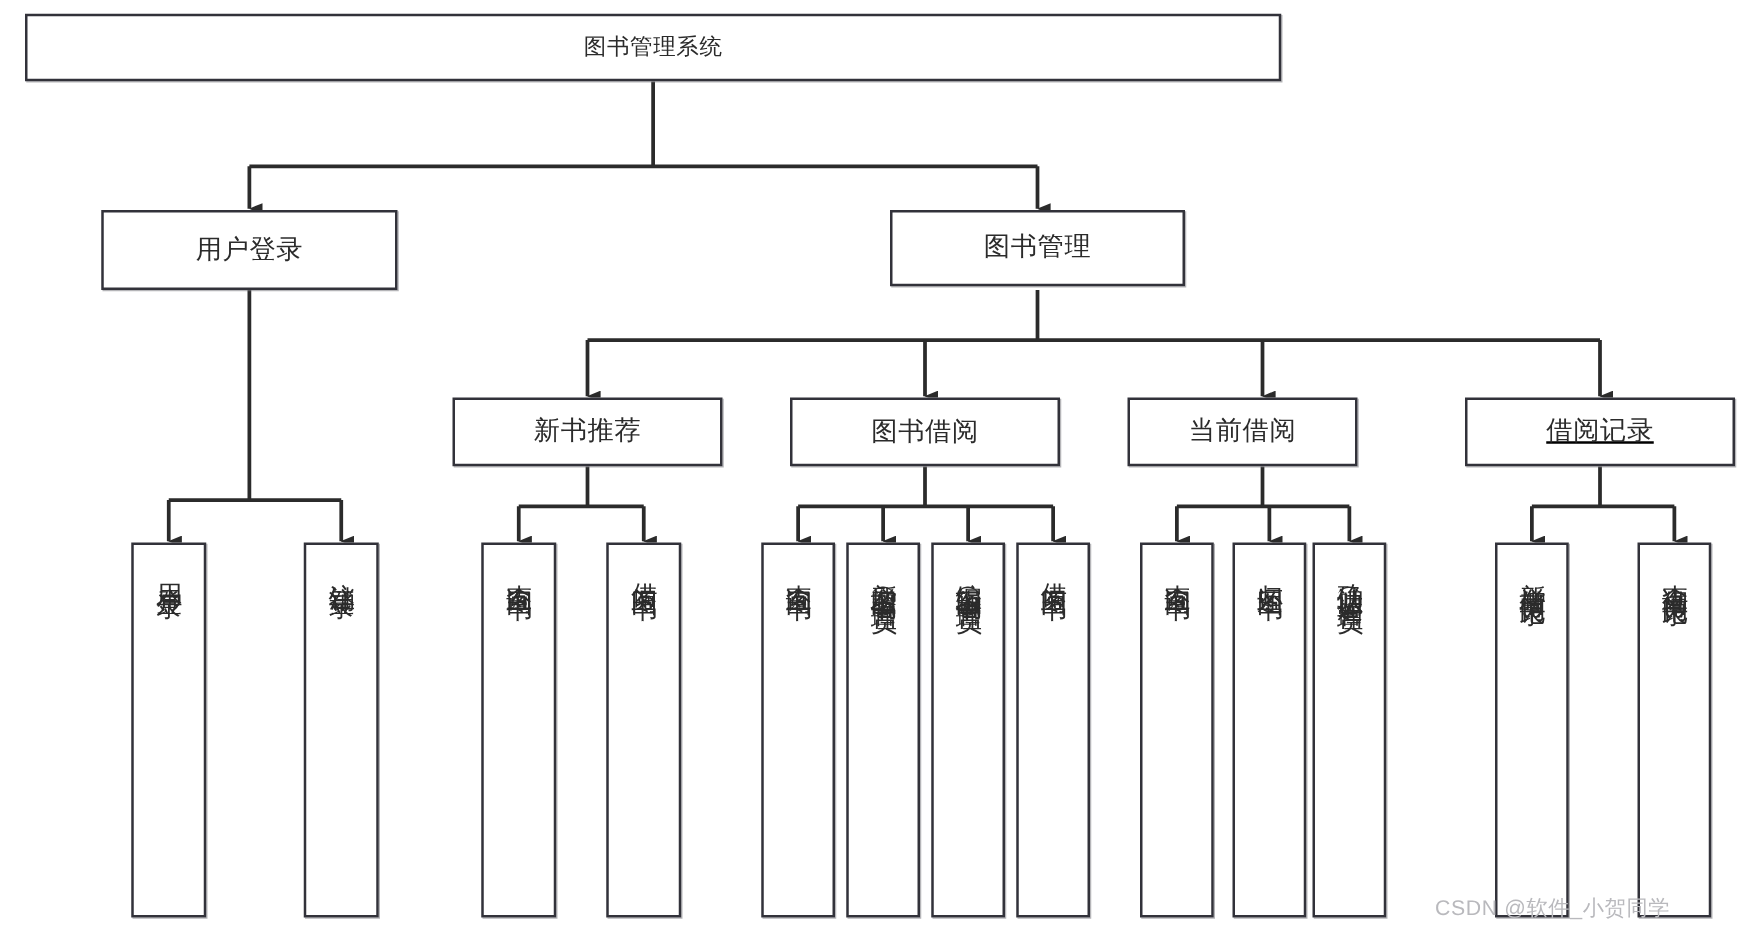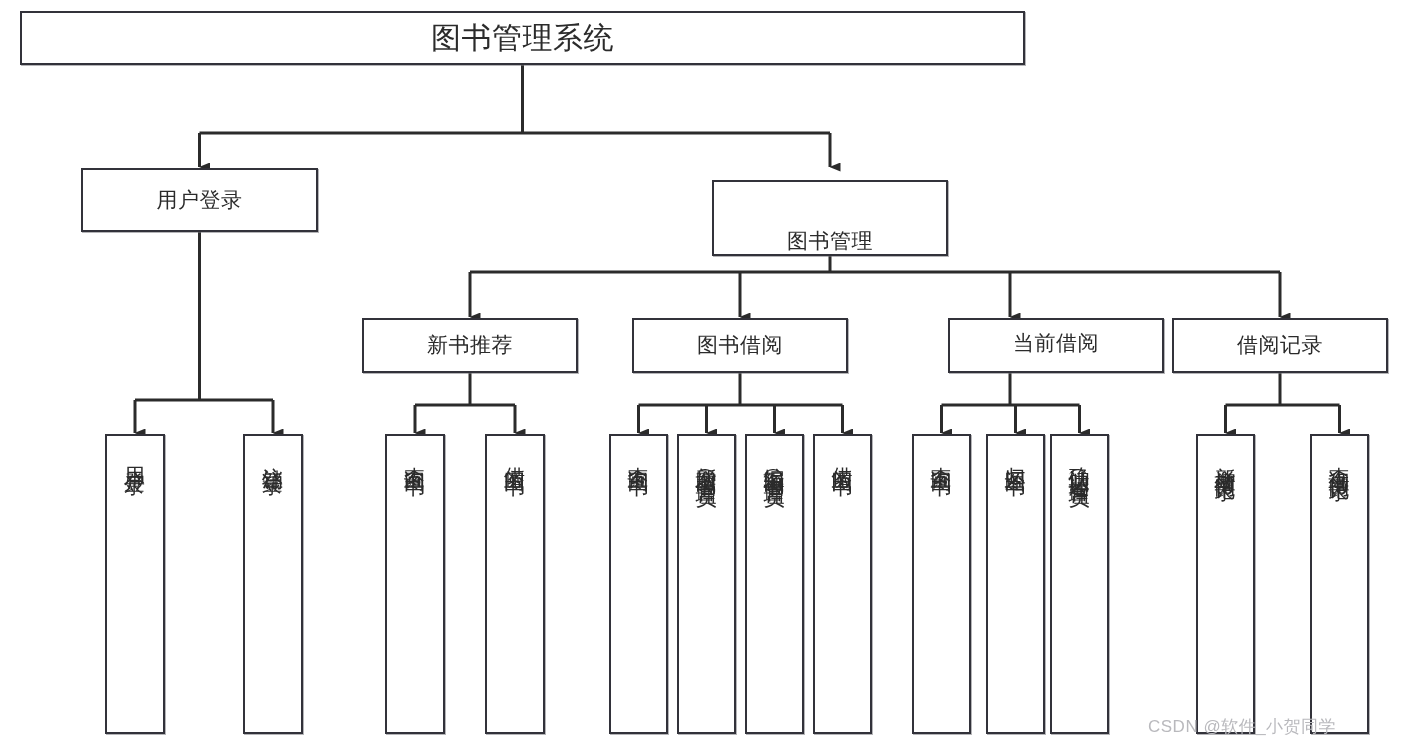--- a/index.html
+++ b/index.html
@@ -40,21 +40,21 @@
     color: #2b2b2b;
     line-height: 1.18;
     text-align: center;
     white-space: nowrap;
   }
   .node.horiz .label {
     font-size: 21px;
     letter-spacing: 0.5px;
   }
   .node.root .label {
-    font-size: 30px;
+    font-size: 18px;
     letter-spacing: 0.5px;
   }
   .node.vert {
     align-items: flex-start;
     padding-top: 14px;
   }
   .node.vert .label {
     writing-mode: vertical-rl;
     text-orientation: upright;
     font-size: 21px;
@@ -118,35 +118,35 @@
   </svg>
 
   <div class="node root" id="n-root" style="left: 20px; top: 11px; width: 1005px; height: 54px;">
     <span class="label">图书管理系统</span>
   </div>
 
   <div id="level1-container">
       <div class="node horiz" style="left: 81px; top: 168px; width: 237px; height: 64px;">
         <span class="label">用户登录</span>
       </div>
-      <div class="node horiz" style="left: 712px; top: 180px; width: 236px; height: 76px; align-items: flex-end;">
+      <div class="node horiz" style="left: 712px; top: 168px; width: 236px; height: 61px;">
         <span class="label">图书管理</span>
       </div>
     </div>
   <div id="level2-container">
       <div class="node horiz" style="left: 362px; top: 318px; width: 216px; height: 55px;">
         <span class="label">新书推荐</span>
       </div>
       <div class="node horiz" style="left: 632px; top: 318px; width: 216px; height: 55px; font-family: Liberation Serif, serif;">
         <span class="label">图书借阅</span>
       </div>
-      <div class="node horiz" style="left: 948px; top: 318px; width: 216px; height: 55px; font-family: Liberation Mono, monospace;">
+      <div class="node horiz" style="left: 902px; top: 318px; width: 184px; height: 55px;">
         <span class="label">当前借阅</span>
       </div>
-      <div class="node horiz" style="left: 1172px; top: 318px; width: 216px; height: 55px;">
+      <div class="node horiz" style="left: 1172px; top: 318px; width: 216px; height: 55px; text-decoration: underline;">
         <span class="label">借阅记录</span>
       </div>
     </div>
   <div id="leaves-container">
       <div class="node vert" style="left: 105px; top: 434px; width: 60px; height: 300px;">
         <span class="label">用户登录</span>
       </div>
       <div class="node vert" style="left: 243px; top: 434px; width: 60px; height: 300px;">
         <span class="label">注销登录</span>
       </div>

